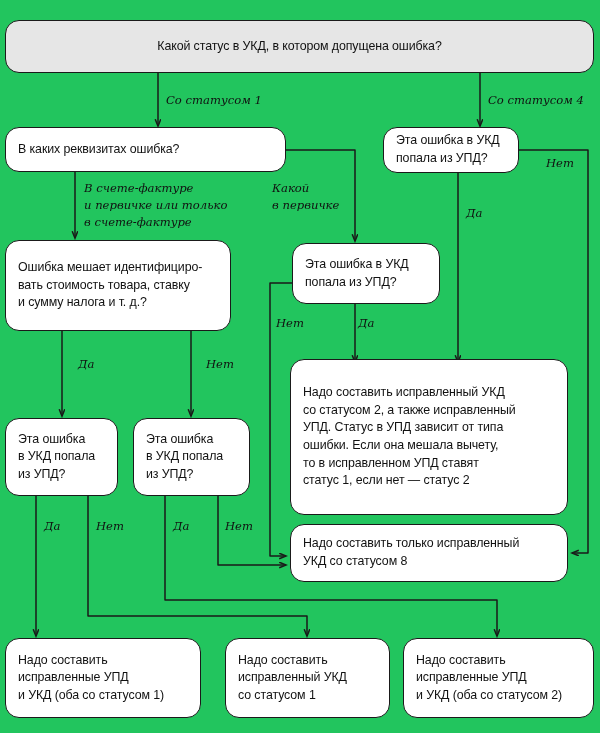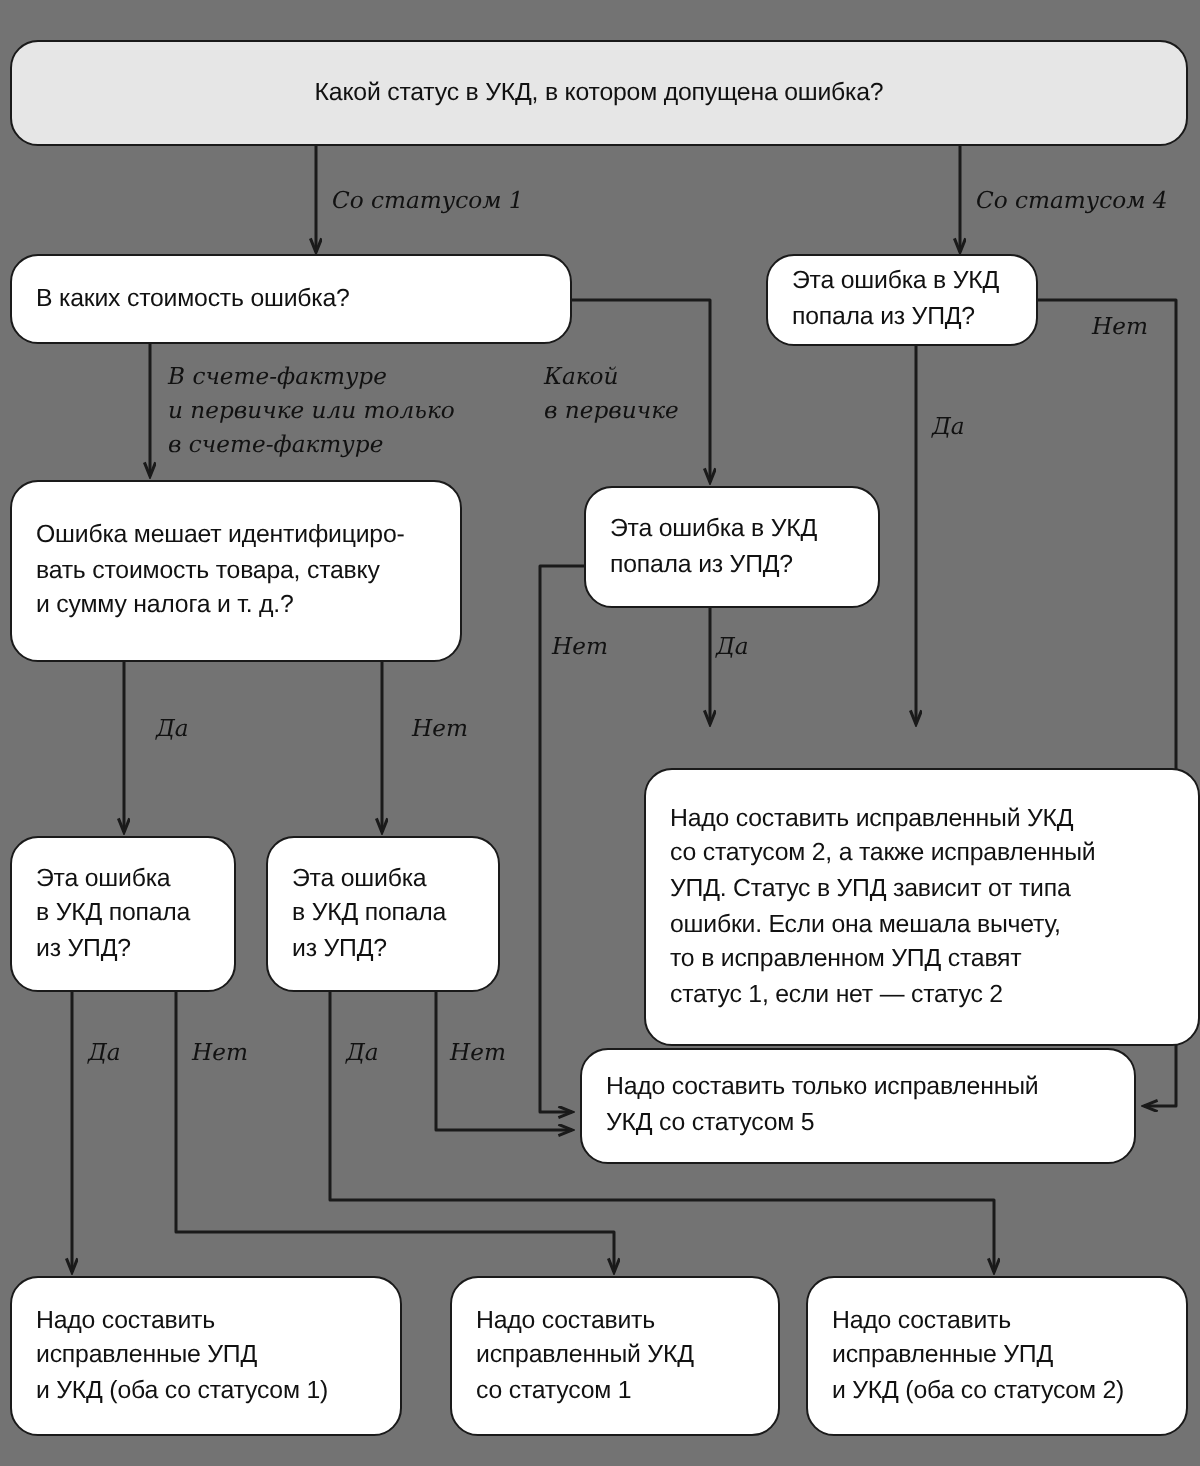--- a/index.html
+++ b/index.html
@@ -4,21 +4,21 @@
 <style>
   html, body {
     margin: 0;
     padding: 0;
     background: #ffffff;
   }
   #canvas {
     position: relative;
     width: 600px;
     height: 733px;
-    background: #737373;
+    background: #22c55e;
     overflow: hidden;
     font-family: "Liberation Sans", sans-serif;
   }
   svg#wires {
     position: absolute;
     left: 0; top: 0;
     width: 600px; height: 733px;
     pointer-events: none;
   }
   .node {
@@ -94,21 +94,21 @@
 
       <path d="M277,300 L277,300"></path>
     </g>
   </svg>
 
   <div class="node shaded" style="left:5px; top:20px; width:589px; height:53px;">
     <span>Какой статус в УКД, в котором допущена ошибка?</span>
   </div>
 
   <div class="node" style="left:5px; top:127px; width:281px; height:45px;">
-    <span>В каких стоимость ошибка?</span>
+    <span>В каких реквизитах ошибка?</span>
   </div>
 
   <div class="node" style="left:383px; top:127px; width:136px; height:46px;">
     <span>Эта ошибка в УКД
 попала из УПД?</span>
   </div>
 
   <div class="node" style="left:5px; top:240px; width:226px; height:91px;">
     <span>Ошибка мешает идентифициро-
 вать стоимость товара, ставку
@@ -125,32 +125,32 @@
 в УКД попала
 из УПД?</span>
   </div>
 
   <div class="node" style="left:133px; top:418px; width:117px; height:78px;">
     <span>Эта ошибка
 в УКД попала
 из УПД?</span>
   </div>
 
-  <div class="node" style="left:290px; top:384px; width:278px; height:139px;margin-left:32px;">
+  <div class="node" style="left:290px; top:359px; width:278px; height:156px;">
     <span>Надо составить исправленный УКД
 со статусом 2, а также исправленный
 УПД. Статус в УПД зависит от типа
 ошибки. Если она мешала вычету,
 то в исправленном УПД ставят
 статус 1, если нет — статус 2</span>
   </div>
 
   <div class="node" style="left:290px; top:524px; width:278px; height:58px;">
     <span>Надо составить только исправленный
-УКД со статусом 5</span>
+УКД со статусом 8</span>
   </div>
 
   <div class="node" style="left:5px; top:638px; width:196px; height:80px;">
     <span>Надо составить
 исправленные УПД
 и УКД (оба со статусом 1)</span>
   </div>
 
   <div class="node" style="left:225px; top:638px; width:165px; height:80px;">
     <span>Надо составить

